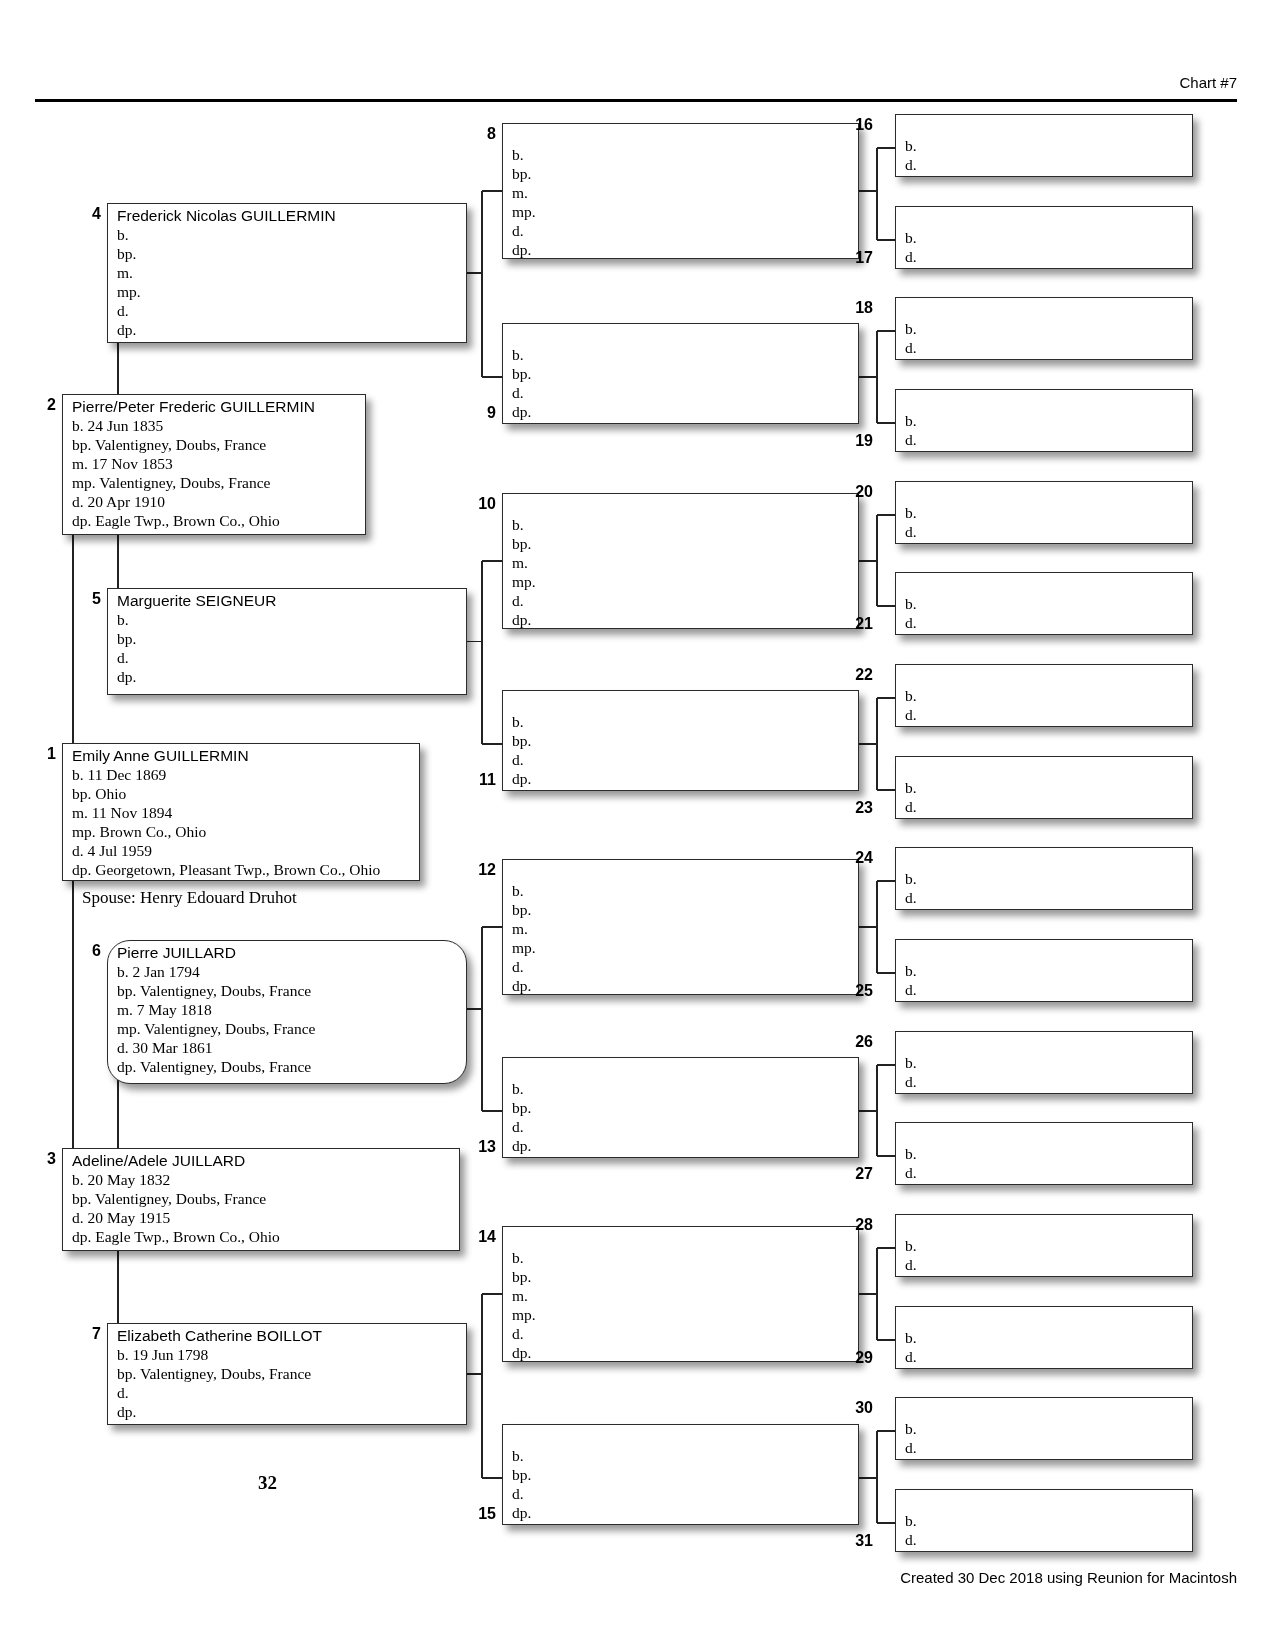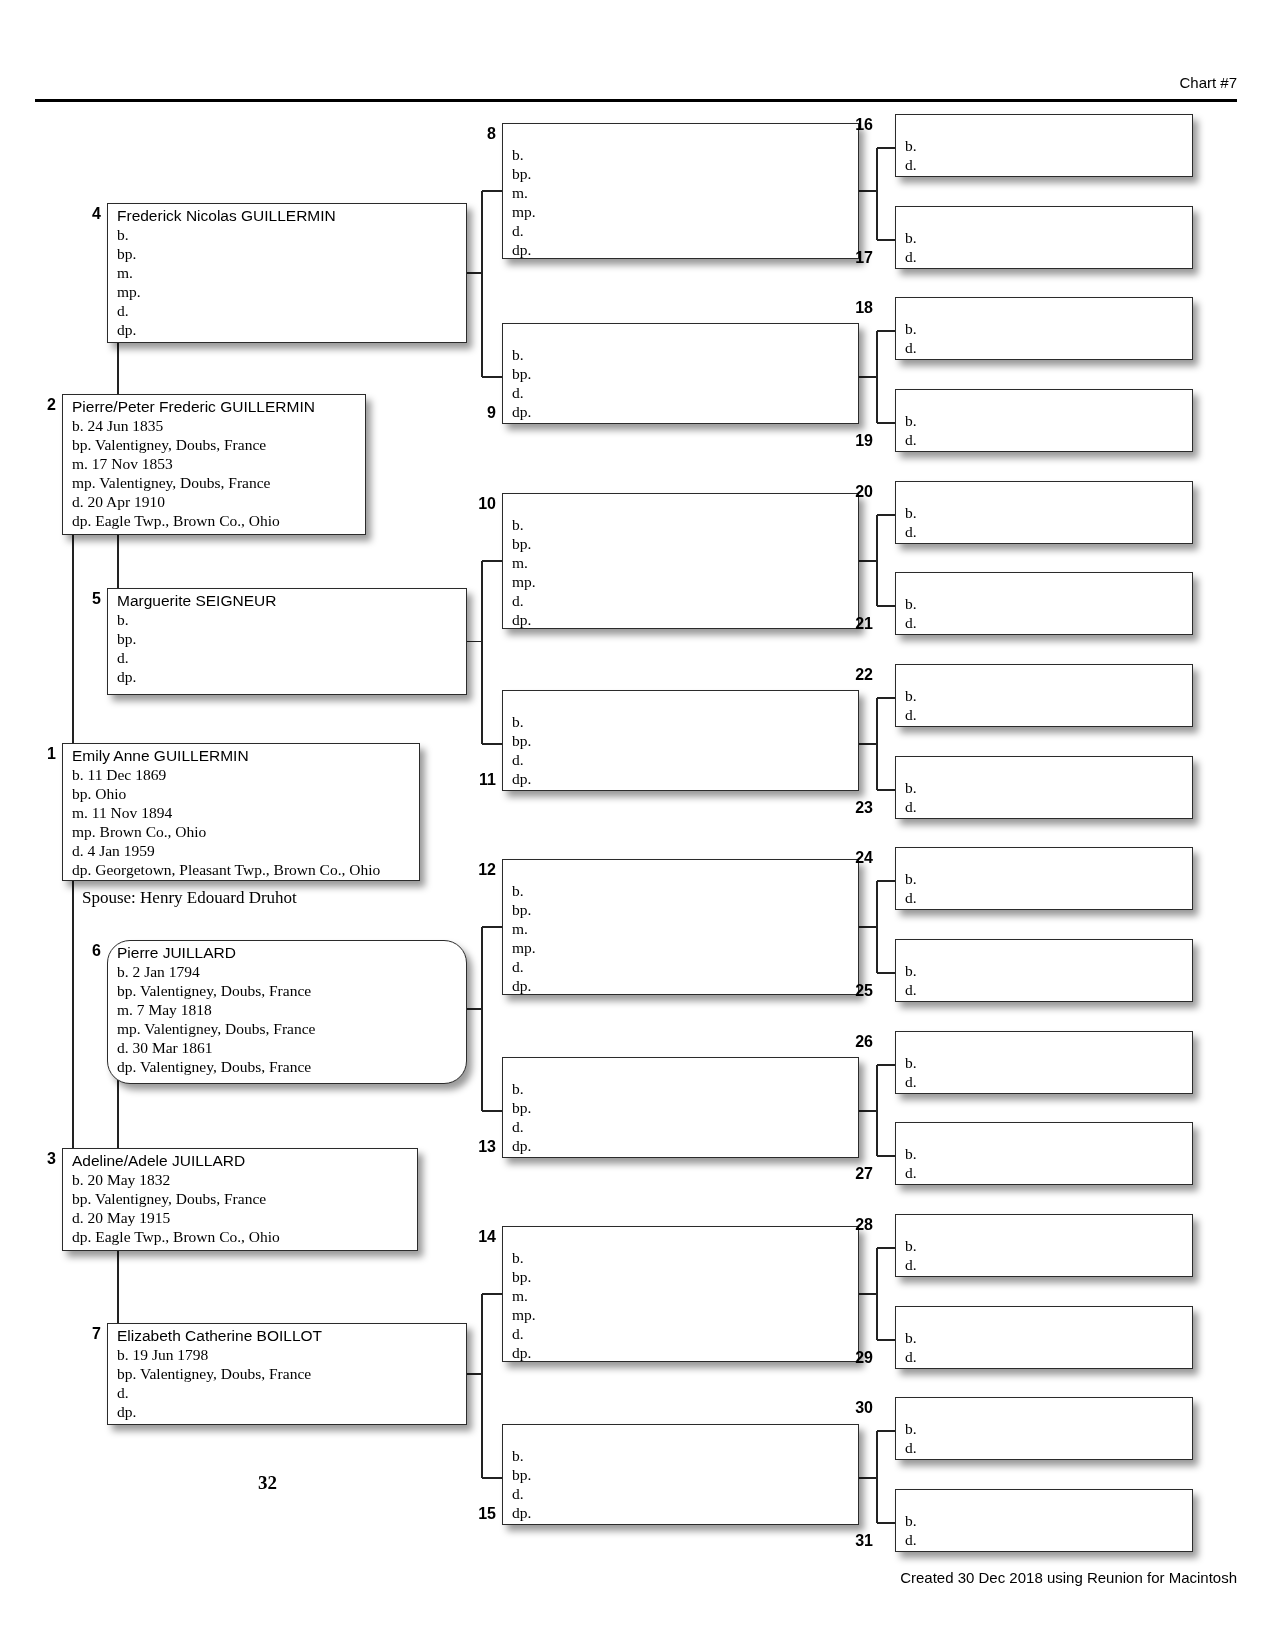--- a/index.html
+++ b/index.html
@@ -85,35 +85,35 @@
       <line x1="877" y1="1431" x2="895" y2="1431" stroke="#222" stroke-width="1.5"></line>
       <line x1="877" y1="1523" x2="895" y2="1523" stroke="#222" stroke-width="1.5"></line>
     </svg>
   <div id="boxes-layer">
       <div class="pbox" style="left: 62px; top: 743px; width: 358px; height: 138px;">
         <div class="pname">Emily Anne GUILLERMIN</div>
         <div class="pline">b. 11 Dec 1869</div>
         <div class="pline">bp. Ohio</div>
         <div class="pline">m. 11 Nov 1894</div>
         <div class="pline">mp. Brown Co., Ohio</div>
-        <div class="pline">d. 4 Jan 1959</div>
+        <div class="pline">d. 4 Jul 1959</div>
         <div class="pline">dp. Georgetown, Pleasant Twp., Brown Co., Ohio</div>
       </div>
       <div class="pnum" style="right: 1219px; top: 744px;">1</div>
       <div class="pbox" style="left: 62px; top: 394px; width: 304px; height: 141px;">
         <div class="pname">Pierre/Peter Frederic GUILLERMIN</div>
         <div class="pline">b. 24 Jun 1835</div>
         <div class="pline">bp. Valentigney, Doubs, France</div>
         <div class="pline">m. 17 Nov 1853</div>
         <div class="pline">mp. Valentigney, Doubs, France</div>
         <div class="pline">d. 20 Apr 1910</div>
         <div class="pline">dp. Eagle Twp., Brown Co., Ohio</div>
       </div>
       <div class="pnum" style="right: 1219px; top: 395px;">2</div>
-      <div class="pbox" style="left: 62px; top: 1148px; width: 356px; height: 103px;">
+      <div class="pbox" style="left: 62px; top: 1148px; width: 398px; height: 103px;">
         <div class="pname">Adeline/Adele JUILLARD</div>
         <div class="pline">b. 20 May 1832</div>
         <div class="pline">bp. Valentigney, Doubs, France</div>
         <div class="pline">d. 20 May 1915</div>
         <div class="pline">dp. Eagle Twp., Brown Co., Ohio</div>
       </div>
       <div class="pnum" style="right: 1219px; top: 1149px;">3</div>
       <div class="pbox" style="left: 107px; top: 203px; width: 360px; height: 140px;">
         <div class="pname">Frederick Nicolas GUILLERMIN</div>
         <div class="pline">b.</div>

